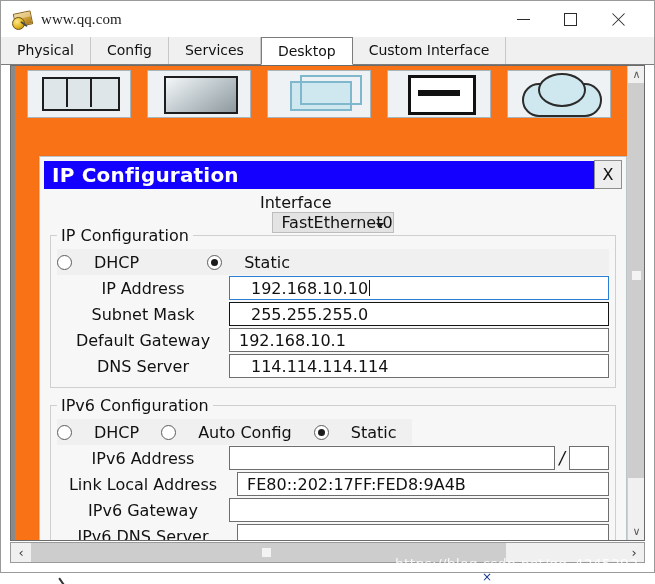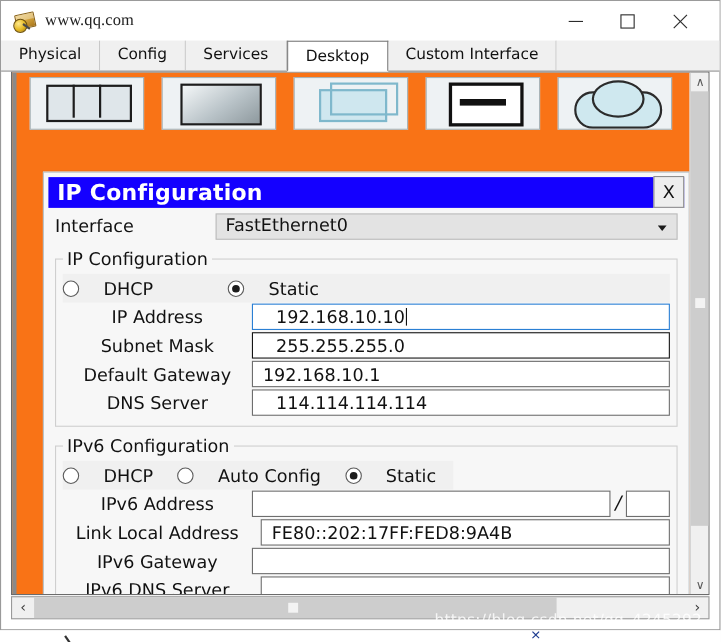--- a/index.html
+++ b/index.html
@@ -176,21 +176,21 @@
     color:#ffffff;font-size:20px;font-weight:bold;margin-left:8px;letter-spacing:.2px;
   }
   #dlg-close{
     position:absolute;right:0;top:-1px;width:28px;height:29px;background:#eeeeee;
     border:1px solid #8f8f8f;box-sizing:border-box;display:flex;
     align-items:center;justify-content:center;font-size:16px;color:#111;
   }
 
   #dlg-body{position:absolute;left:4px;top:36px;right:4px;bottom:4px;}
 
-  .row-interface{display:flex;align-items:center;height:25px;margin:0 6px 0 6px;}
+  .row-interface{display:flex;align-items:center;height:25px;margin:0 6px 0 6px;flex-direction:column;}
   #lbl-interface{font-size:16px;color:#111;width:146px;flex:0 0 auto;}
   #sel-interface{
     flex:1 1 auto;height:24px;background:#e3e3e3;border:1px solid #bdbdbd;
     box-sizing:border-box;display:flex;position:relative;
   }
   #sel-interface .val{font-size:16px;color:#111;margin-left:8px;}
   #sel-interface .caret{
     position:absolute;right:9px;top:10px;width:0;height:0;
     border-left:4px solid transparent;border-right:4px solid transparent;
     border-top:5px solid #1a1a1a;

